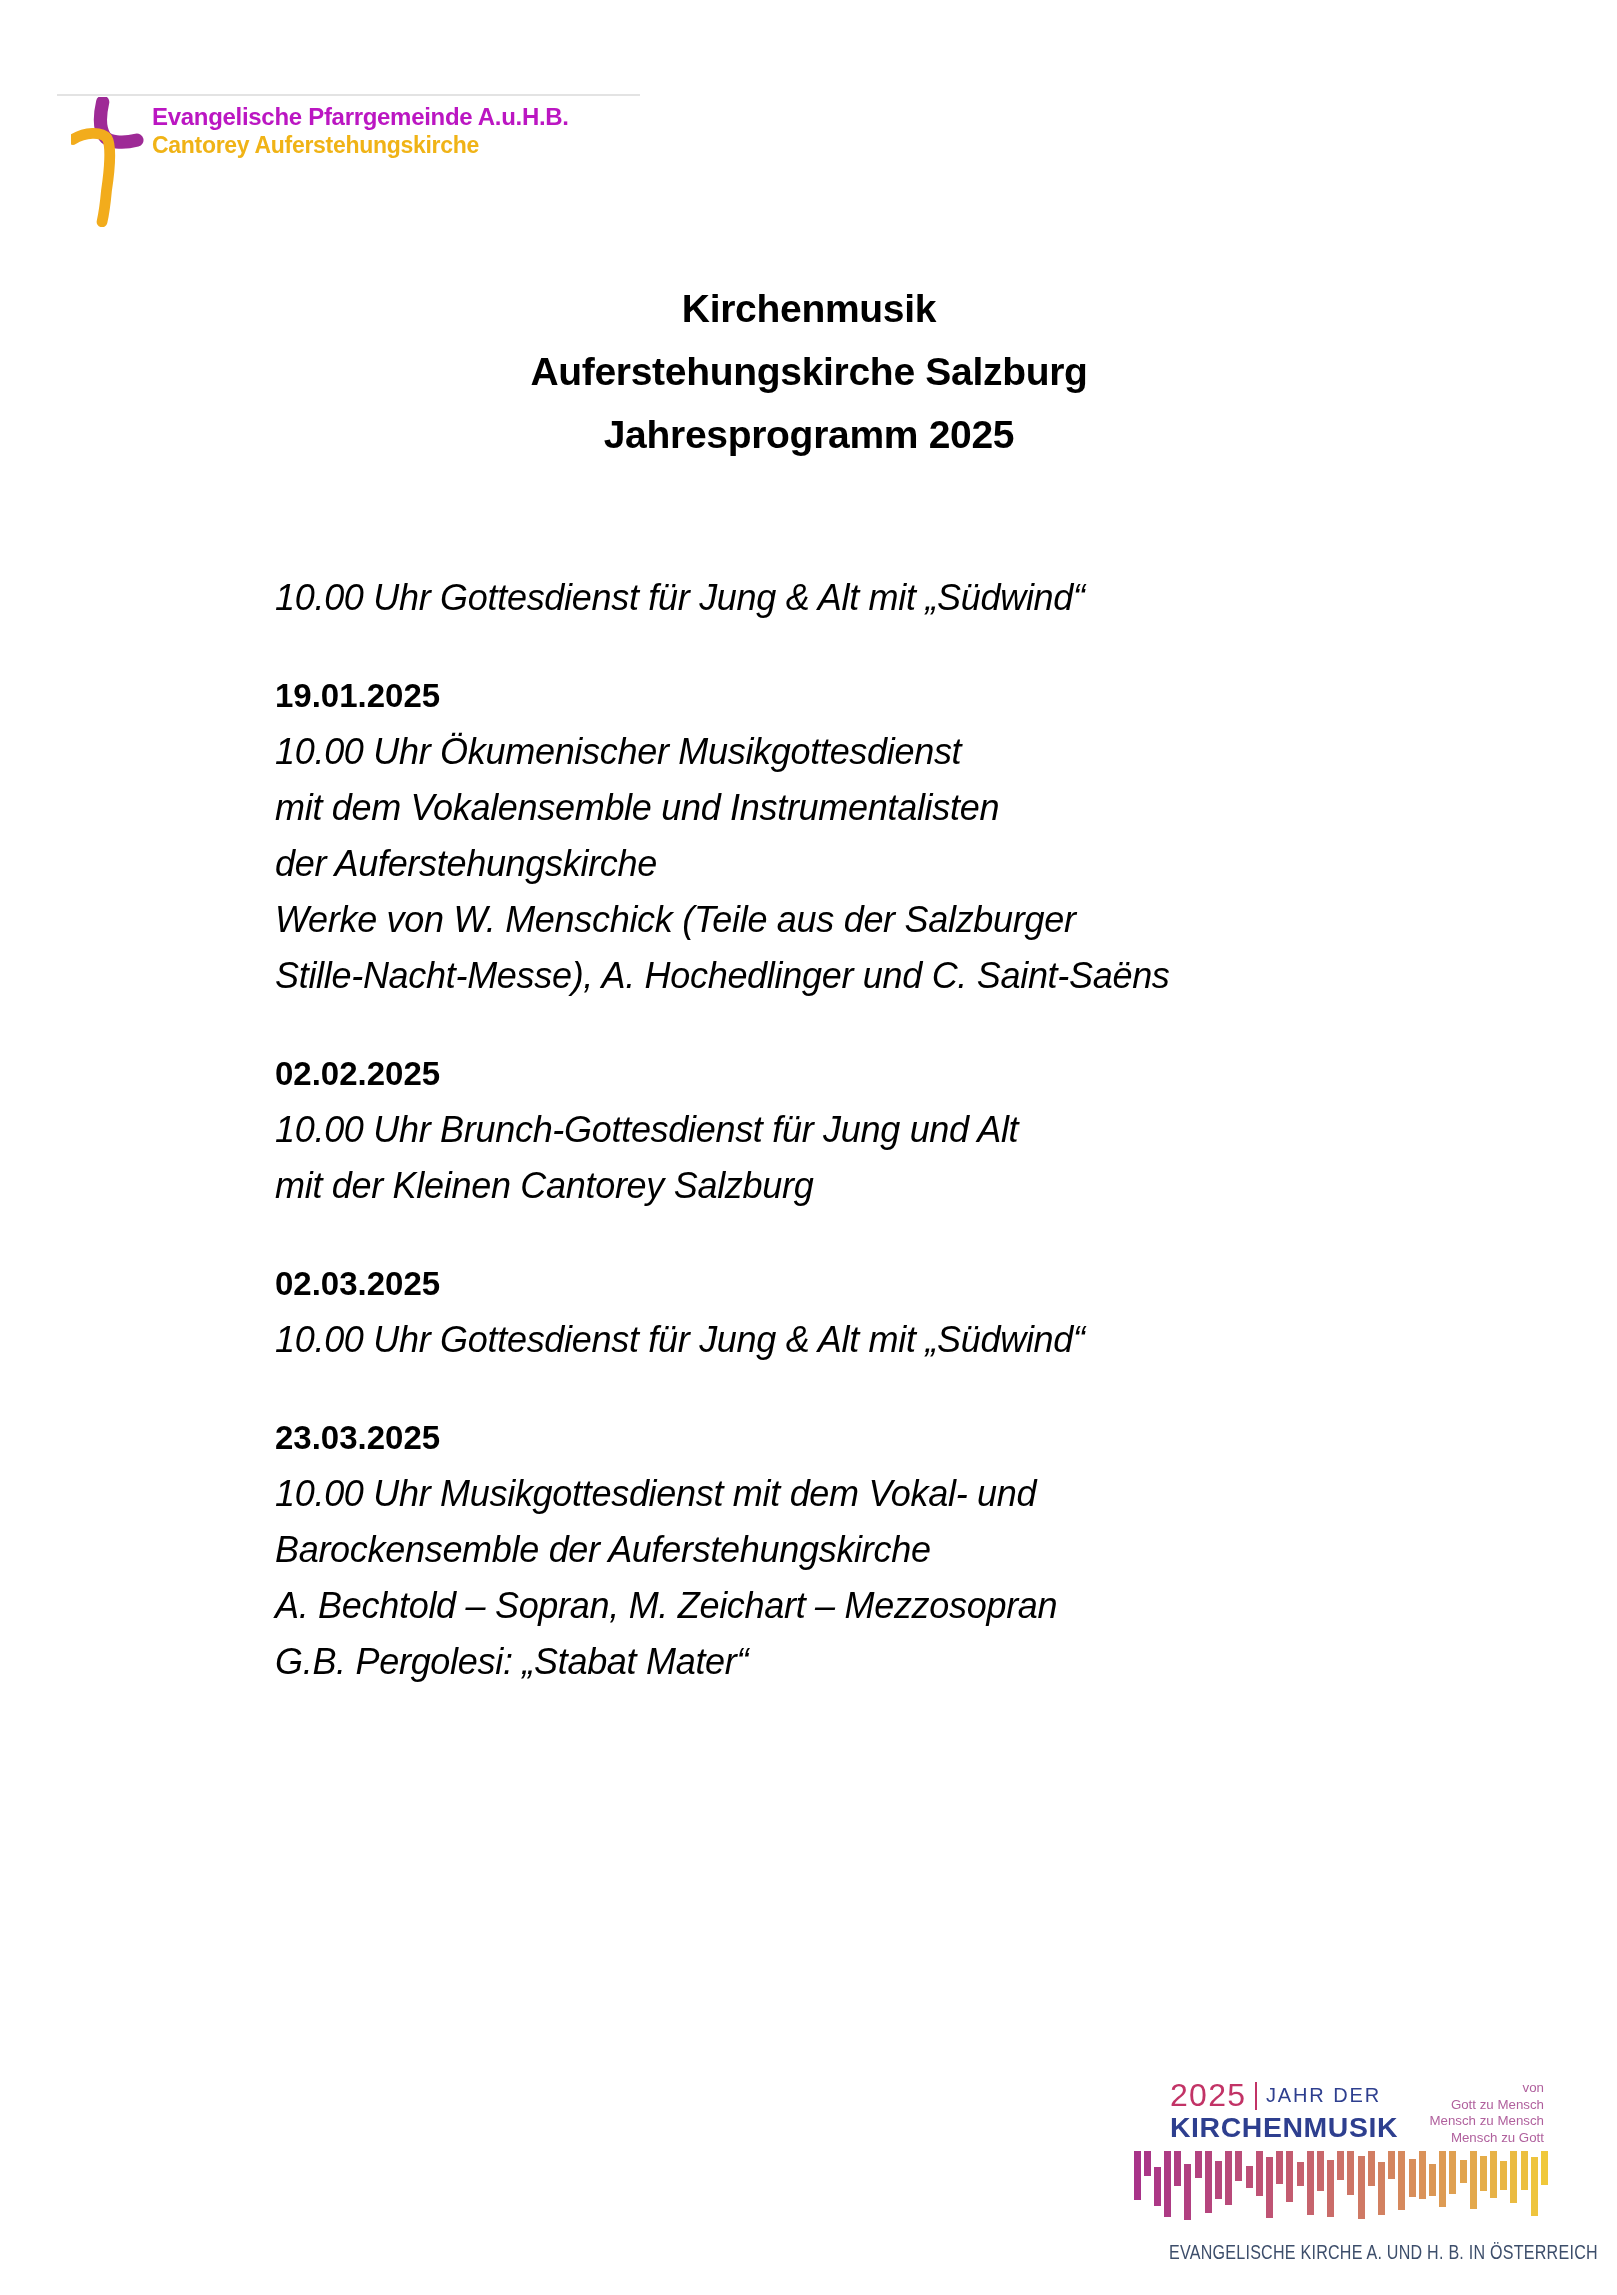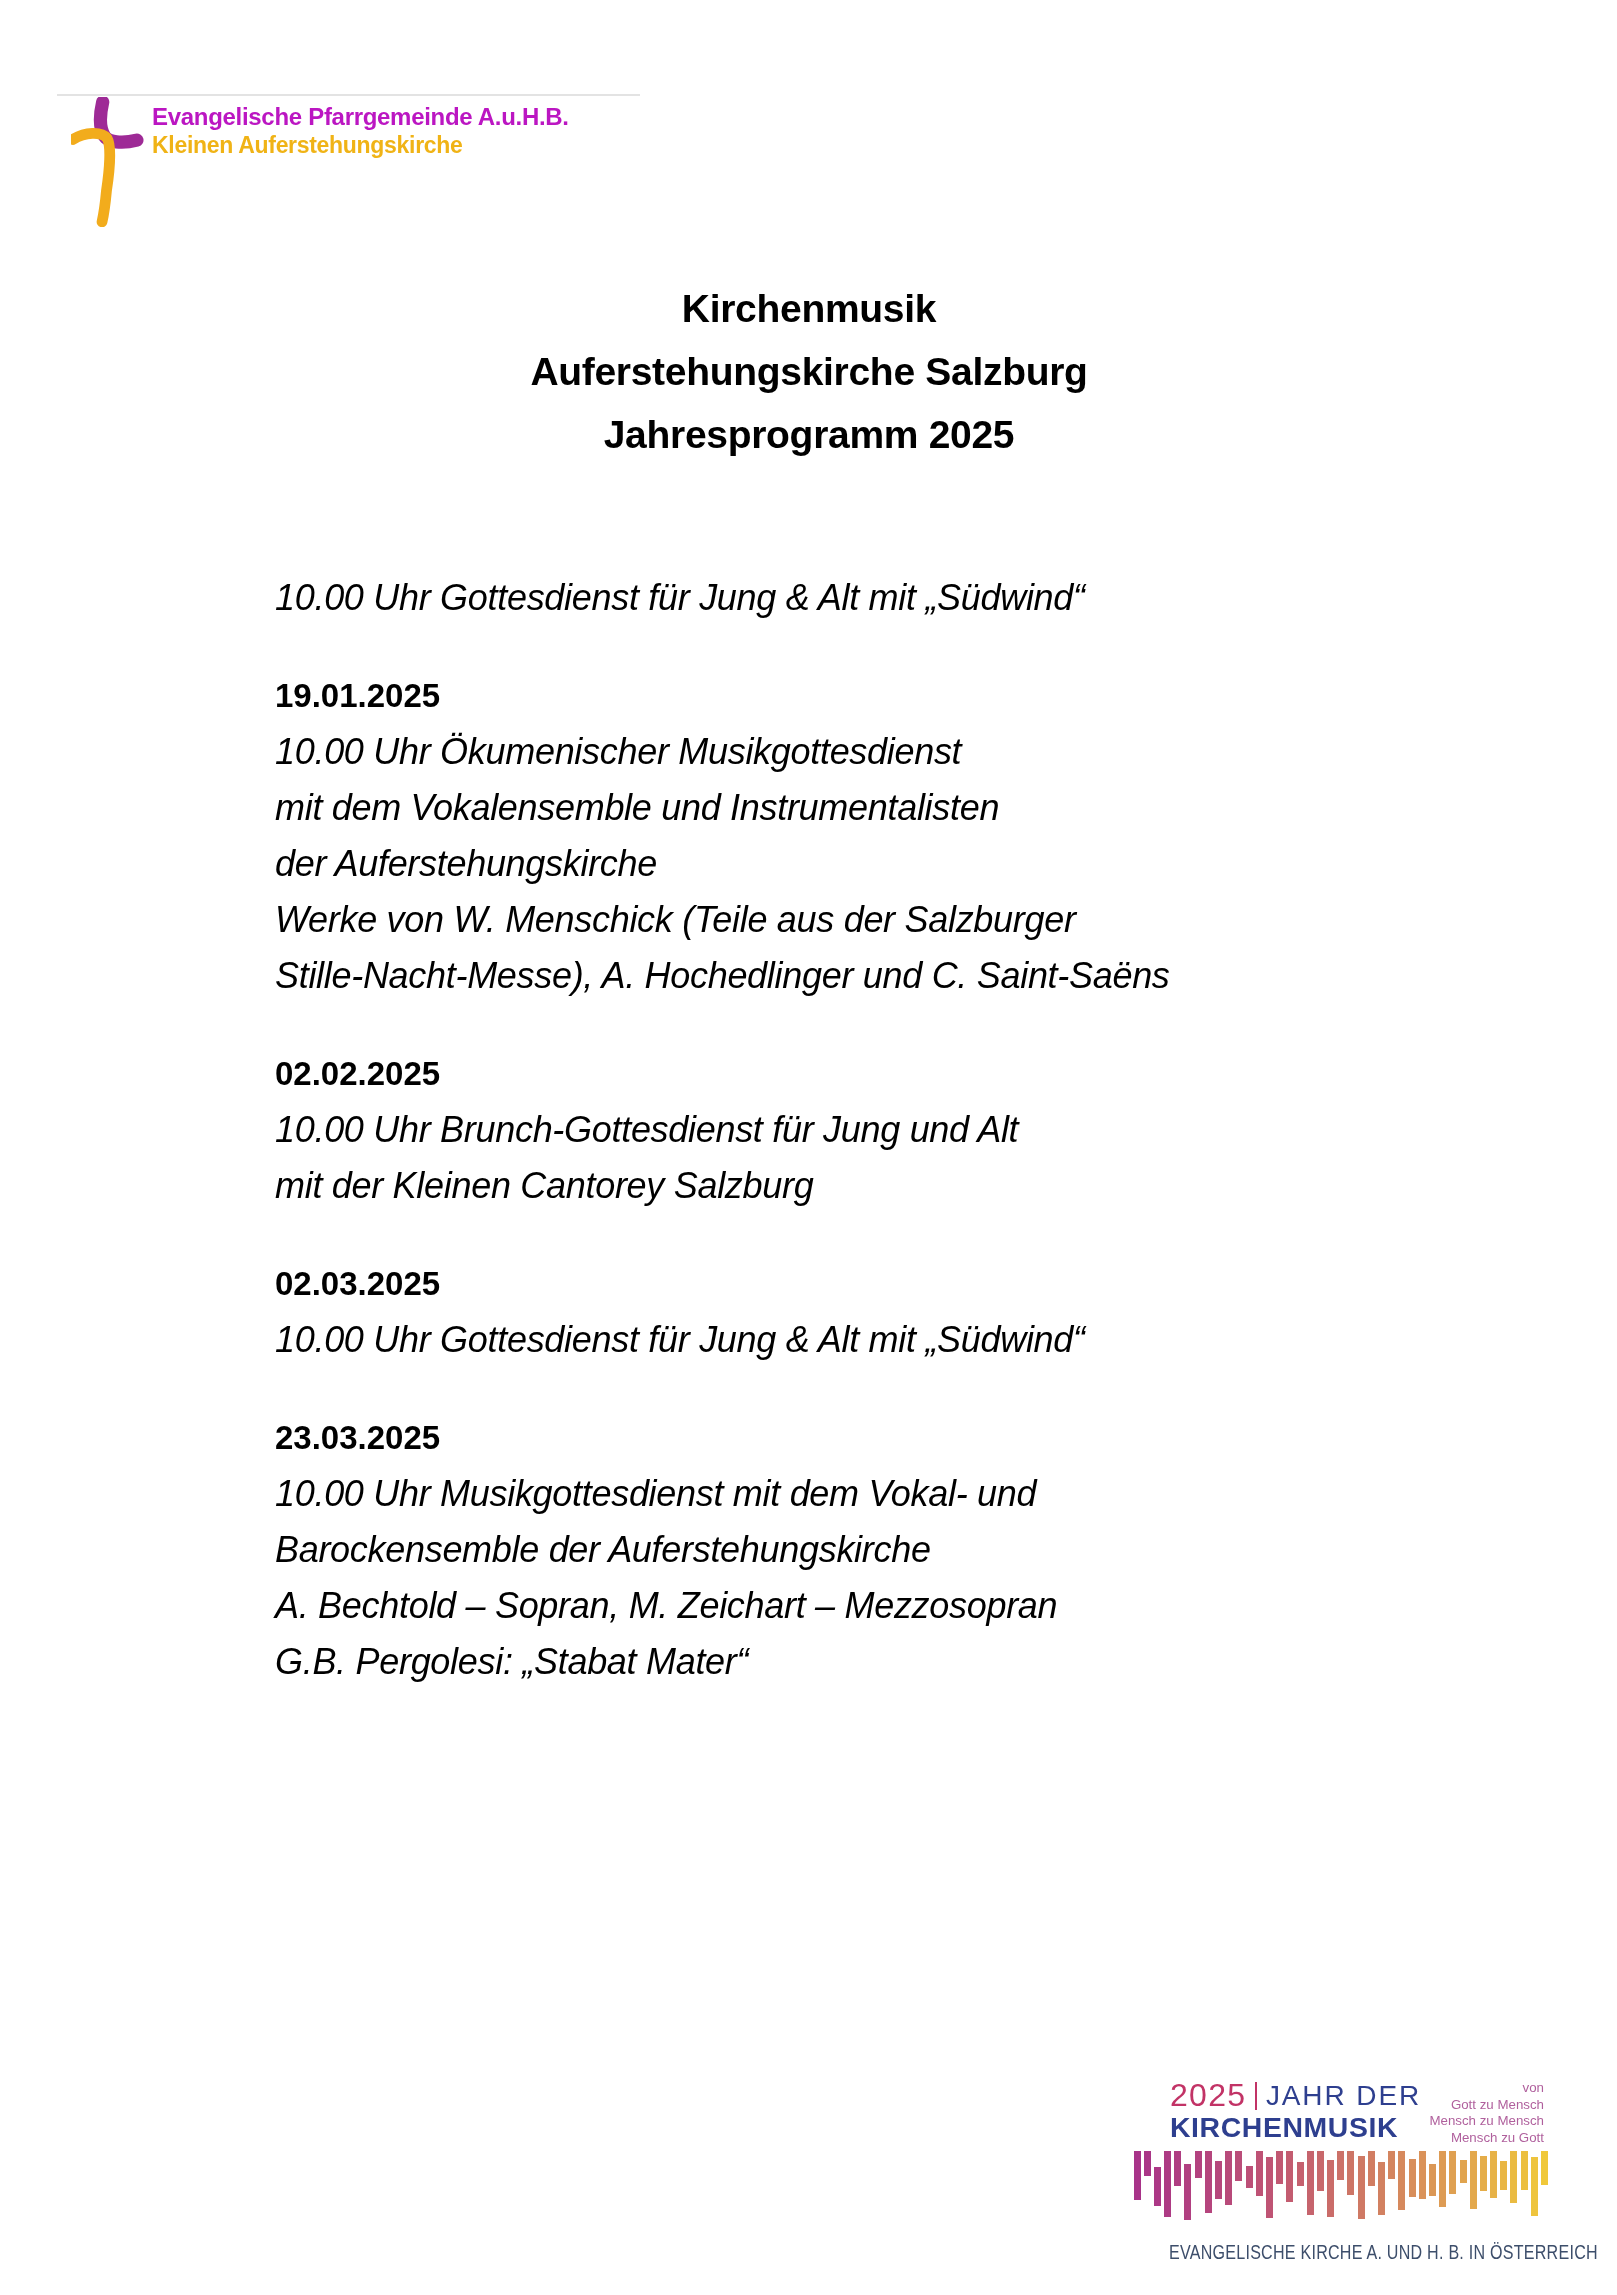--- a/index.html
+++ b/index.html
@@ -23,21 +23,21 @@
   .events{position:absolute;left:275px;top:570px;width:1106px;}
   .event{margin-bottom:42px;}
   .event-date{font-size:33px;font-weight:bold;line-height:56px;white-space:nowrap;}
   .event-line{font-size:36px;line-height:56px;letter-spacing:-0.3px;white-space:nowrap;font-style:italic;}
 
   
   .footer-logo{position:absolute;left:1131px;top:2079px;width:423px;height:209px;}
   .fl-row1{position:absolute;left:39px;top:0;display:flex;align-items:center;height:33px;}
   .fl-year{font-size:32px;color:var(--year-pink);letter-spacing:1.3px;}
   .fl-divider{width:1.9px;height:28px;background:var(--year-pink);margin:0 8.8px;}
-  .fl-jahrder{font-size:28px;color:var(--navy);letter-spacing:1.9px;white-space:nowrap;}
+  .fl-jahrder{font-size:20px;color:var(--navy);letter-spacing:1.9px;white-space:nowrap;}
   .fl-km{position:absolute;left:39px;top:32px;font-size:28.4px;font-weight:bold;
          color:var(--navy);letter-spacing:0.6px;white-space:nowrap;}
   .fl-tagline{position:absolute;right:10px;top:1.3px;text-align:right;font-size:13.3px;
               line-height:16.4px;color:var(--tagline-pink);}
   .fl-bars{position:absolute;left:2.5px;top:72px;display:flex;align-items:flex-start;}
   .bar{width:7px;margin-right:3.2px;}
   .fl-caption{position:absolute;left:38px;top:162px;font-size:19.6px;color:var(--caption-blue);
               white-space:nowrap;transform:scaleX(0.82);transform-origin:left top;
               letter-spacing:0.3px;}
 </style>
@@ -46,21 +46,21 @@
 
 <div id="page">
 
   <div class="letterhead">
     <div class="lh-topline"></div>
     <svg class="lh-cross" width="76" height="130" viewBox="0 0 120 205">
       <path d="M50,8 C45,30 45,50 53,62 C59,71 80,74 104,68" fill="none" style="stroke:var(--cross-purple)" stroke-width="21" stroke-linecap="round"></path>
       <path d="M3,67 C22,55 48,54 57,65 C64,77 61,115 56,148 C54,170 52,184 49,197" fill="none" style="stroke:var(--cross-yellow)" stroke-width="17" stroke-linecap="round"></path>
     </svg>
     <div class="lh-line1">Evangelische Pfarrgemeinde A.u.H.B.</div>
-    <div class="lh-line2">Kleinen Auferstehungskirche</div>
+    <div class="lh-line2">Cantorey Auferstehungskirche</div>
   </div>
 
   <div class="title">
     <div>Kirchenmusik</div>
     <div>Auferstehungskirche Salzburg</div>
     <div>Jahresprogramm 2025</div>
   </div>
 
   <div class="events">
       <div class="event">

